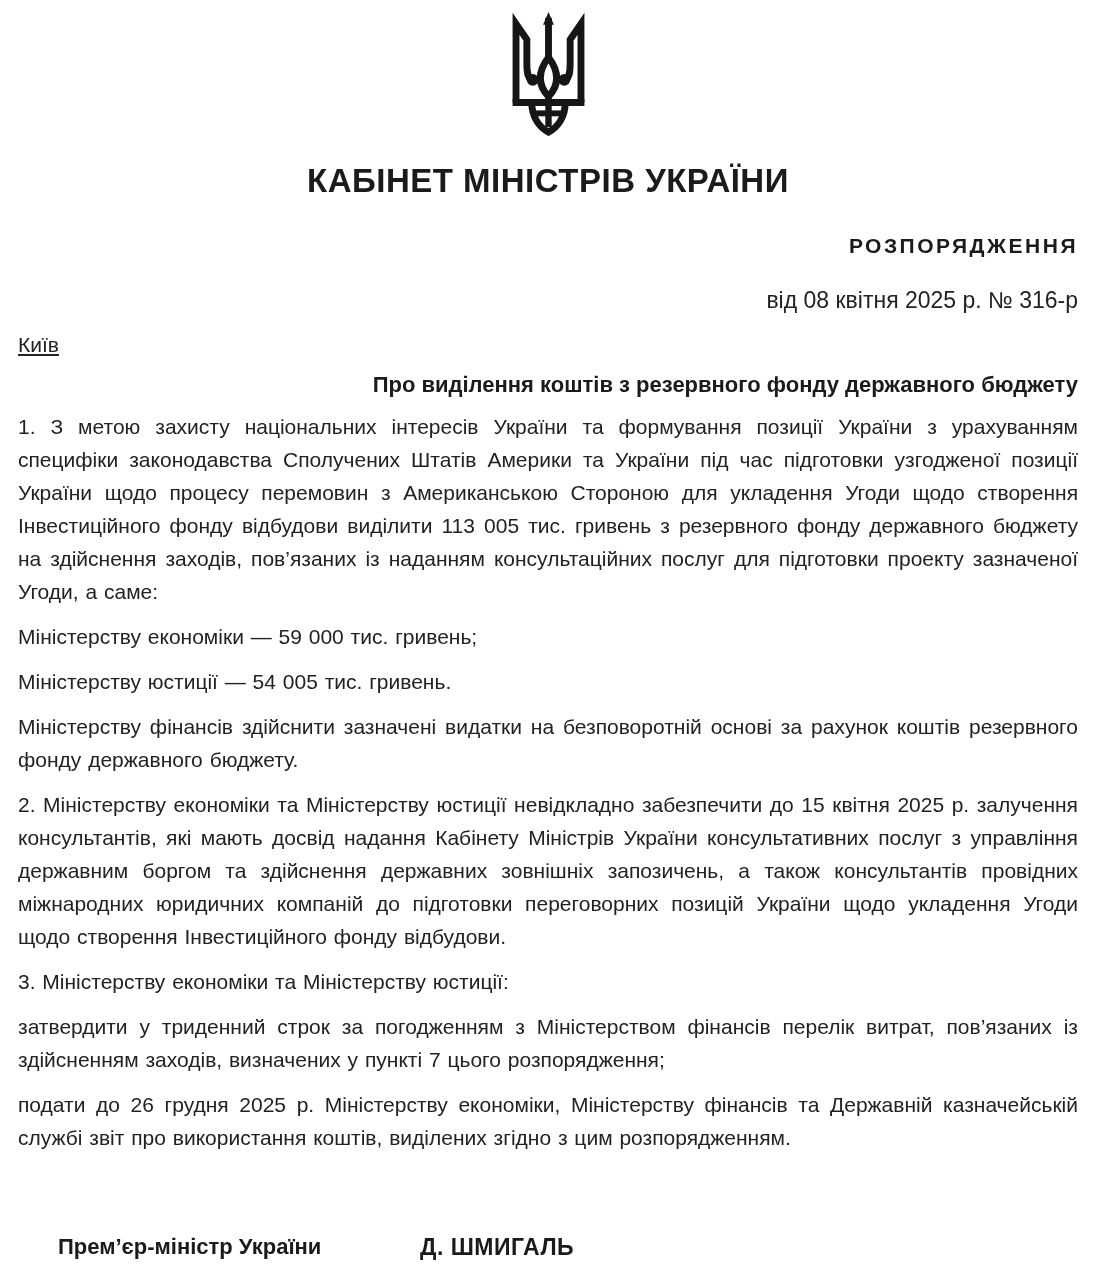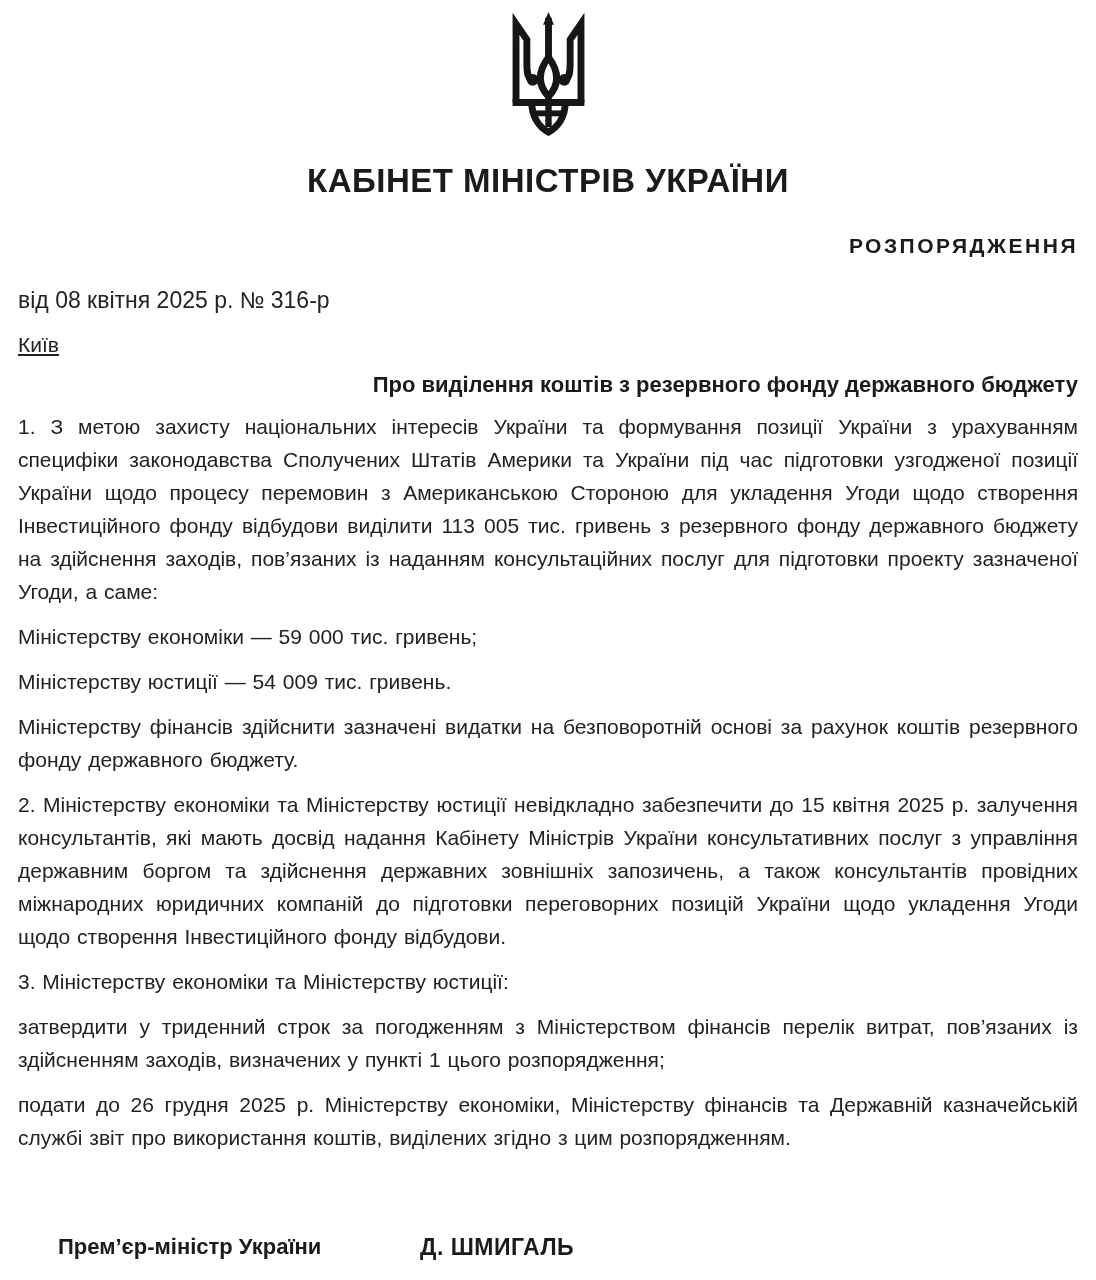--- a/index.html
+++ b/index.html
@@ -38,21 +38,21 @@
   .doc-type {
     margin-top: 34px;
     text-align: right;
     font-size: 21px;
     font-weight: 600;
     letter-spacing: 2.5px;
     color: #1b1b1b;
   }
   .date-line {
     margin-top: 29px;
-    text-align: left;
+    text-align: right;
     font-size: 23px;
     font-weight: 400;
     color: #222222;
   }
   .city {
     margin-top: 19px;
     font-size: 21px;
     font-weight: 400;
     color: #222222;
     text-decoration: underline;
@@ -141,25 +141,25 @@
     <div class="date-line">від 08 квітня 2025 р. № 316-р</div>
 
     <div class="city">Київ</div>
 
     <div class="doc-title">Про виділення коштів з резервного фонду державного бюджету</div>
   </header>
 
   <main class="doc-body">
     <p>1. З метою захисту національних інтересів України та формування позиції України з урахуванням специфіки законодавства Сполучених Штатів Америки та України під час підготовки узгодженої позиції України щодо процесу перемовин з Американською Стороною для укладення Угоди щодо створення Інвестиційного фонду відбудови виділити 113 005 тис. гривень з резервного фонду державного бюджету на здійснення заходів, пов’язаних із наданням консультаційних послуг для підготовки проекту зазначеної Угоди, а саме:</p>
     <p>Міністерству економіки — 59 000 тис. гривень;</p>
-    <p>Міністерству юстиції — 54 009 тис. гривень.</p>
+    <p>Міністерству юстиції — 54 005 тис. гривень.</p>
     <p>Міністерству фінансів здійснити зазначені видатки на безповоротній основі за рахунок коштів резервного фонду державного бюджету.</p>
     <p>2. Міністерству економіки та Міністерству юстиції невідкладно забезпечити до 15 квітня 2025 р. залучення консультантів, які мають досвід надання Кабінету Міністрів України консультативних послуг з управління державним боргом та здійснення державних зовнішніх запозичень, а також консультантів провідних міжнародних юридичних компаній до підготовки переговорних позицій України щодо укладення Угоди щодо створення Інвестиційного фонду відбудови.</p>
     <p>3. Міністерству економіки та Міністерству юстиції:</p>
-    <p>затвердити у триденний строк за погодженням з Міністерством фінансів перелік витрат, пов’язаних із здійсненням заходів, визначених у пункті 1 цього розпорядження;</p>
+    <p>затвердити у триденний строк за погодженням з Міністерством фінансів перелік витрат, пов’язаних із здійсненням заходів, визначених у пункті 7 цього розпорядження;</p>
     <p>подати до 26 грудня 2025 р. Міністерству економіки, Міністерству фінансів та Державній казначейській службі звіт про використання коштів, виділених згідно з цим розпорядженням.</p>
   </main>
 
   <footer>
     <div class="signature-row">
       <span class="sig-position">Прем’єр-міністр України</span>
       <span class="sig-name">Д. ШМИГАЛЬ</span>
     </div>
 
   </footer>

